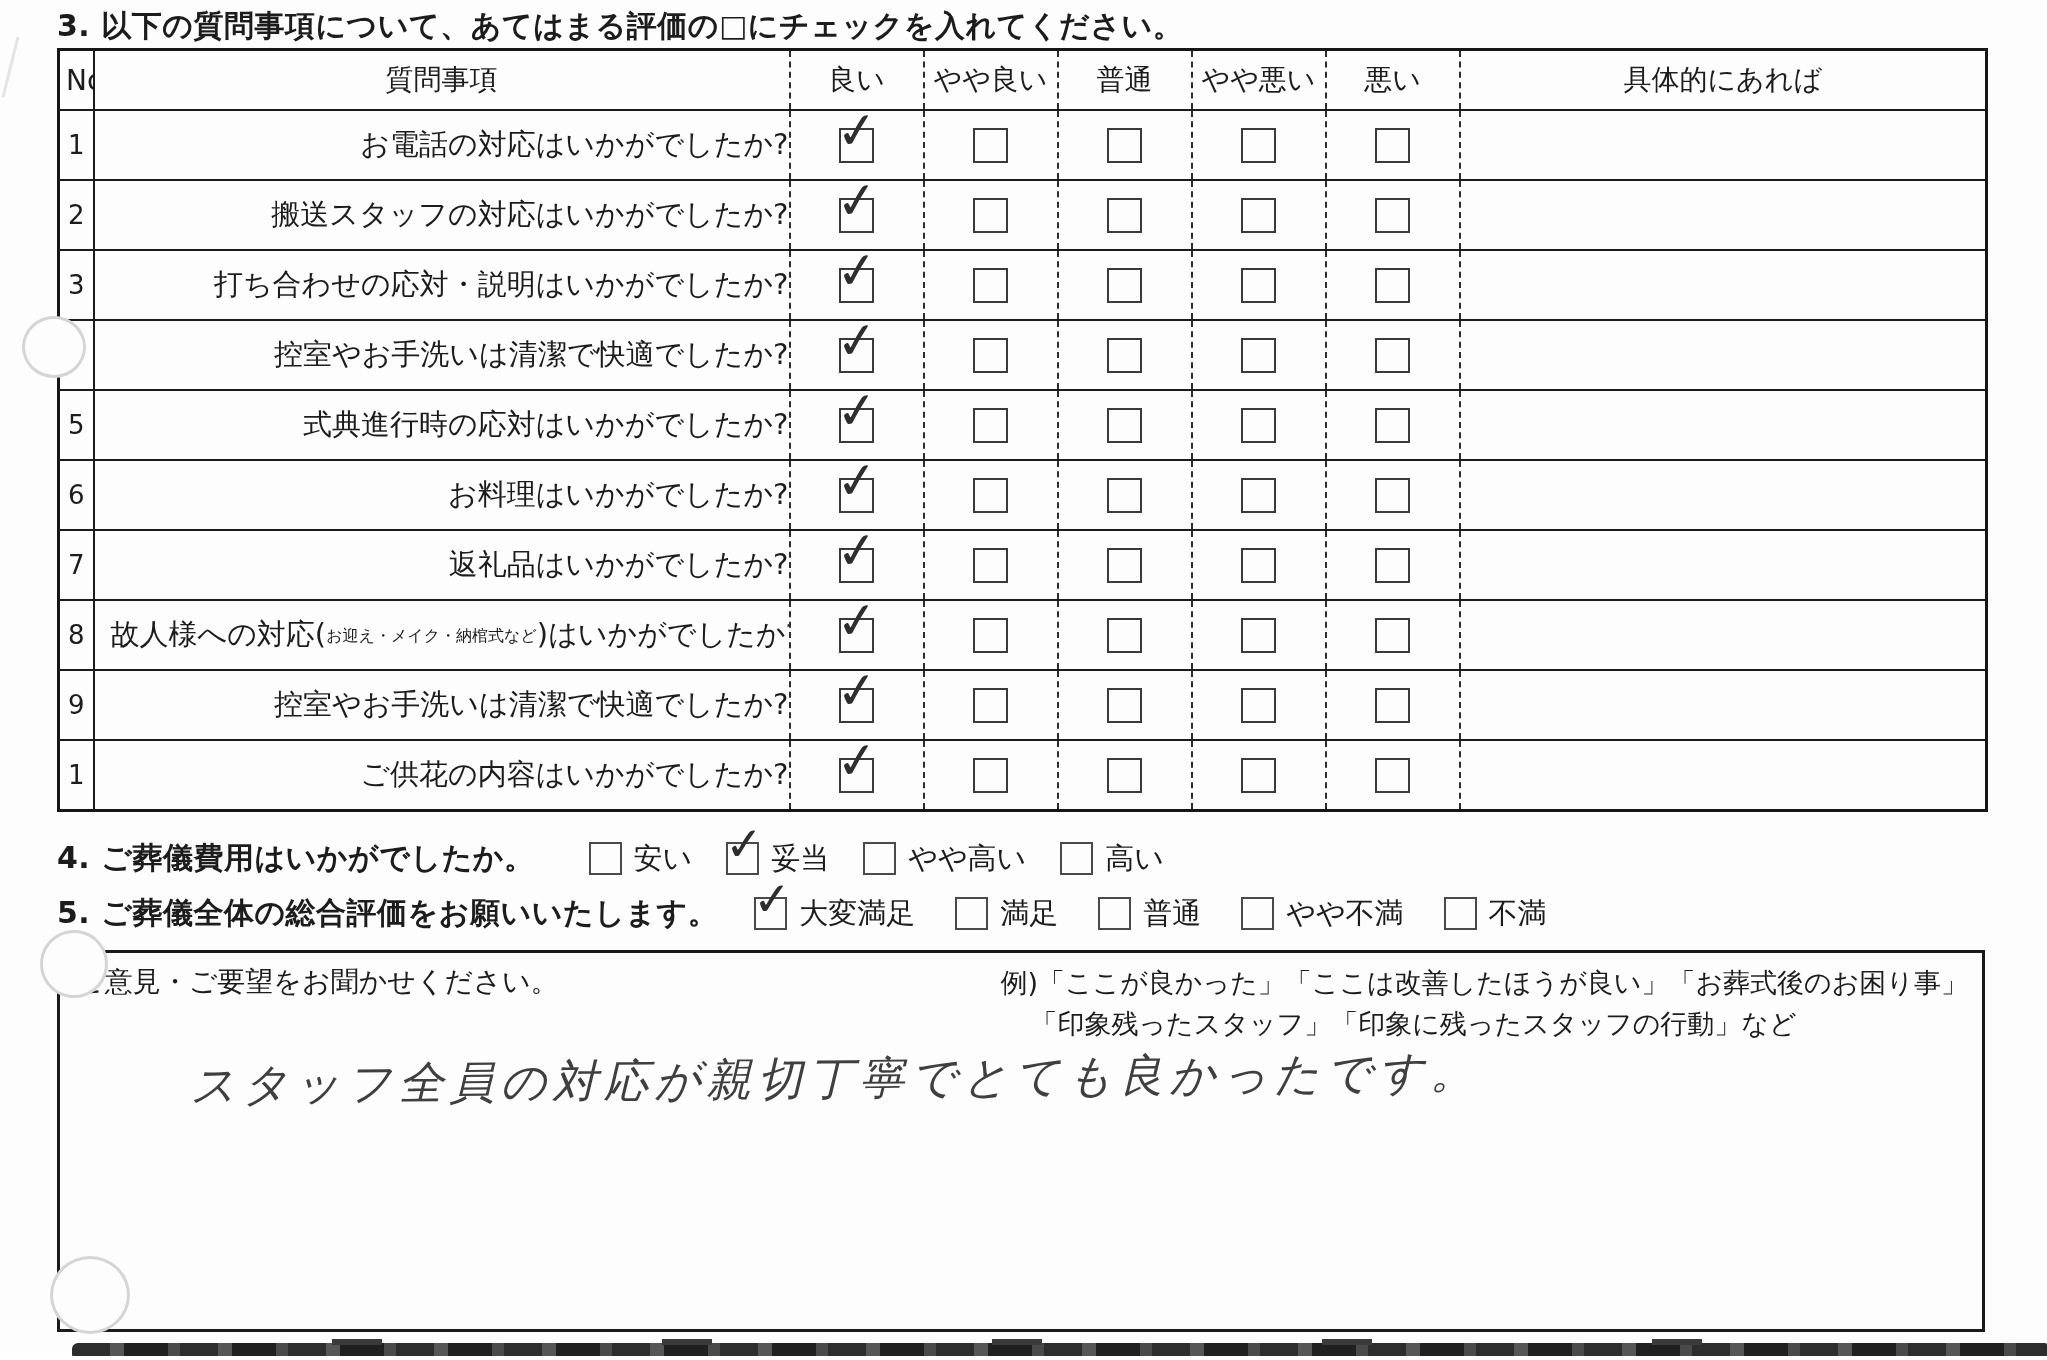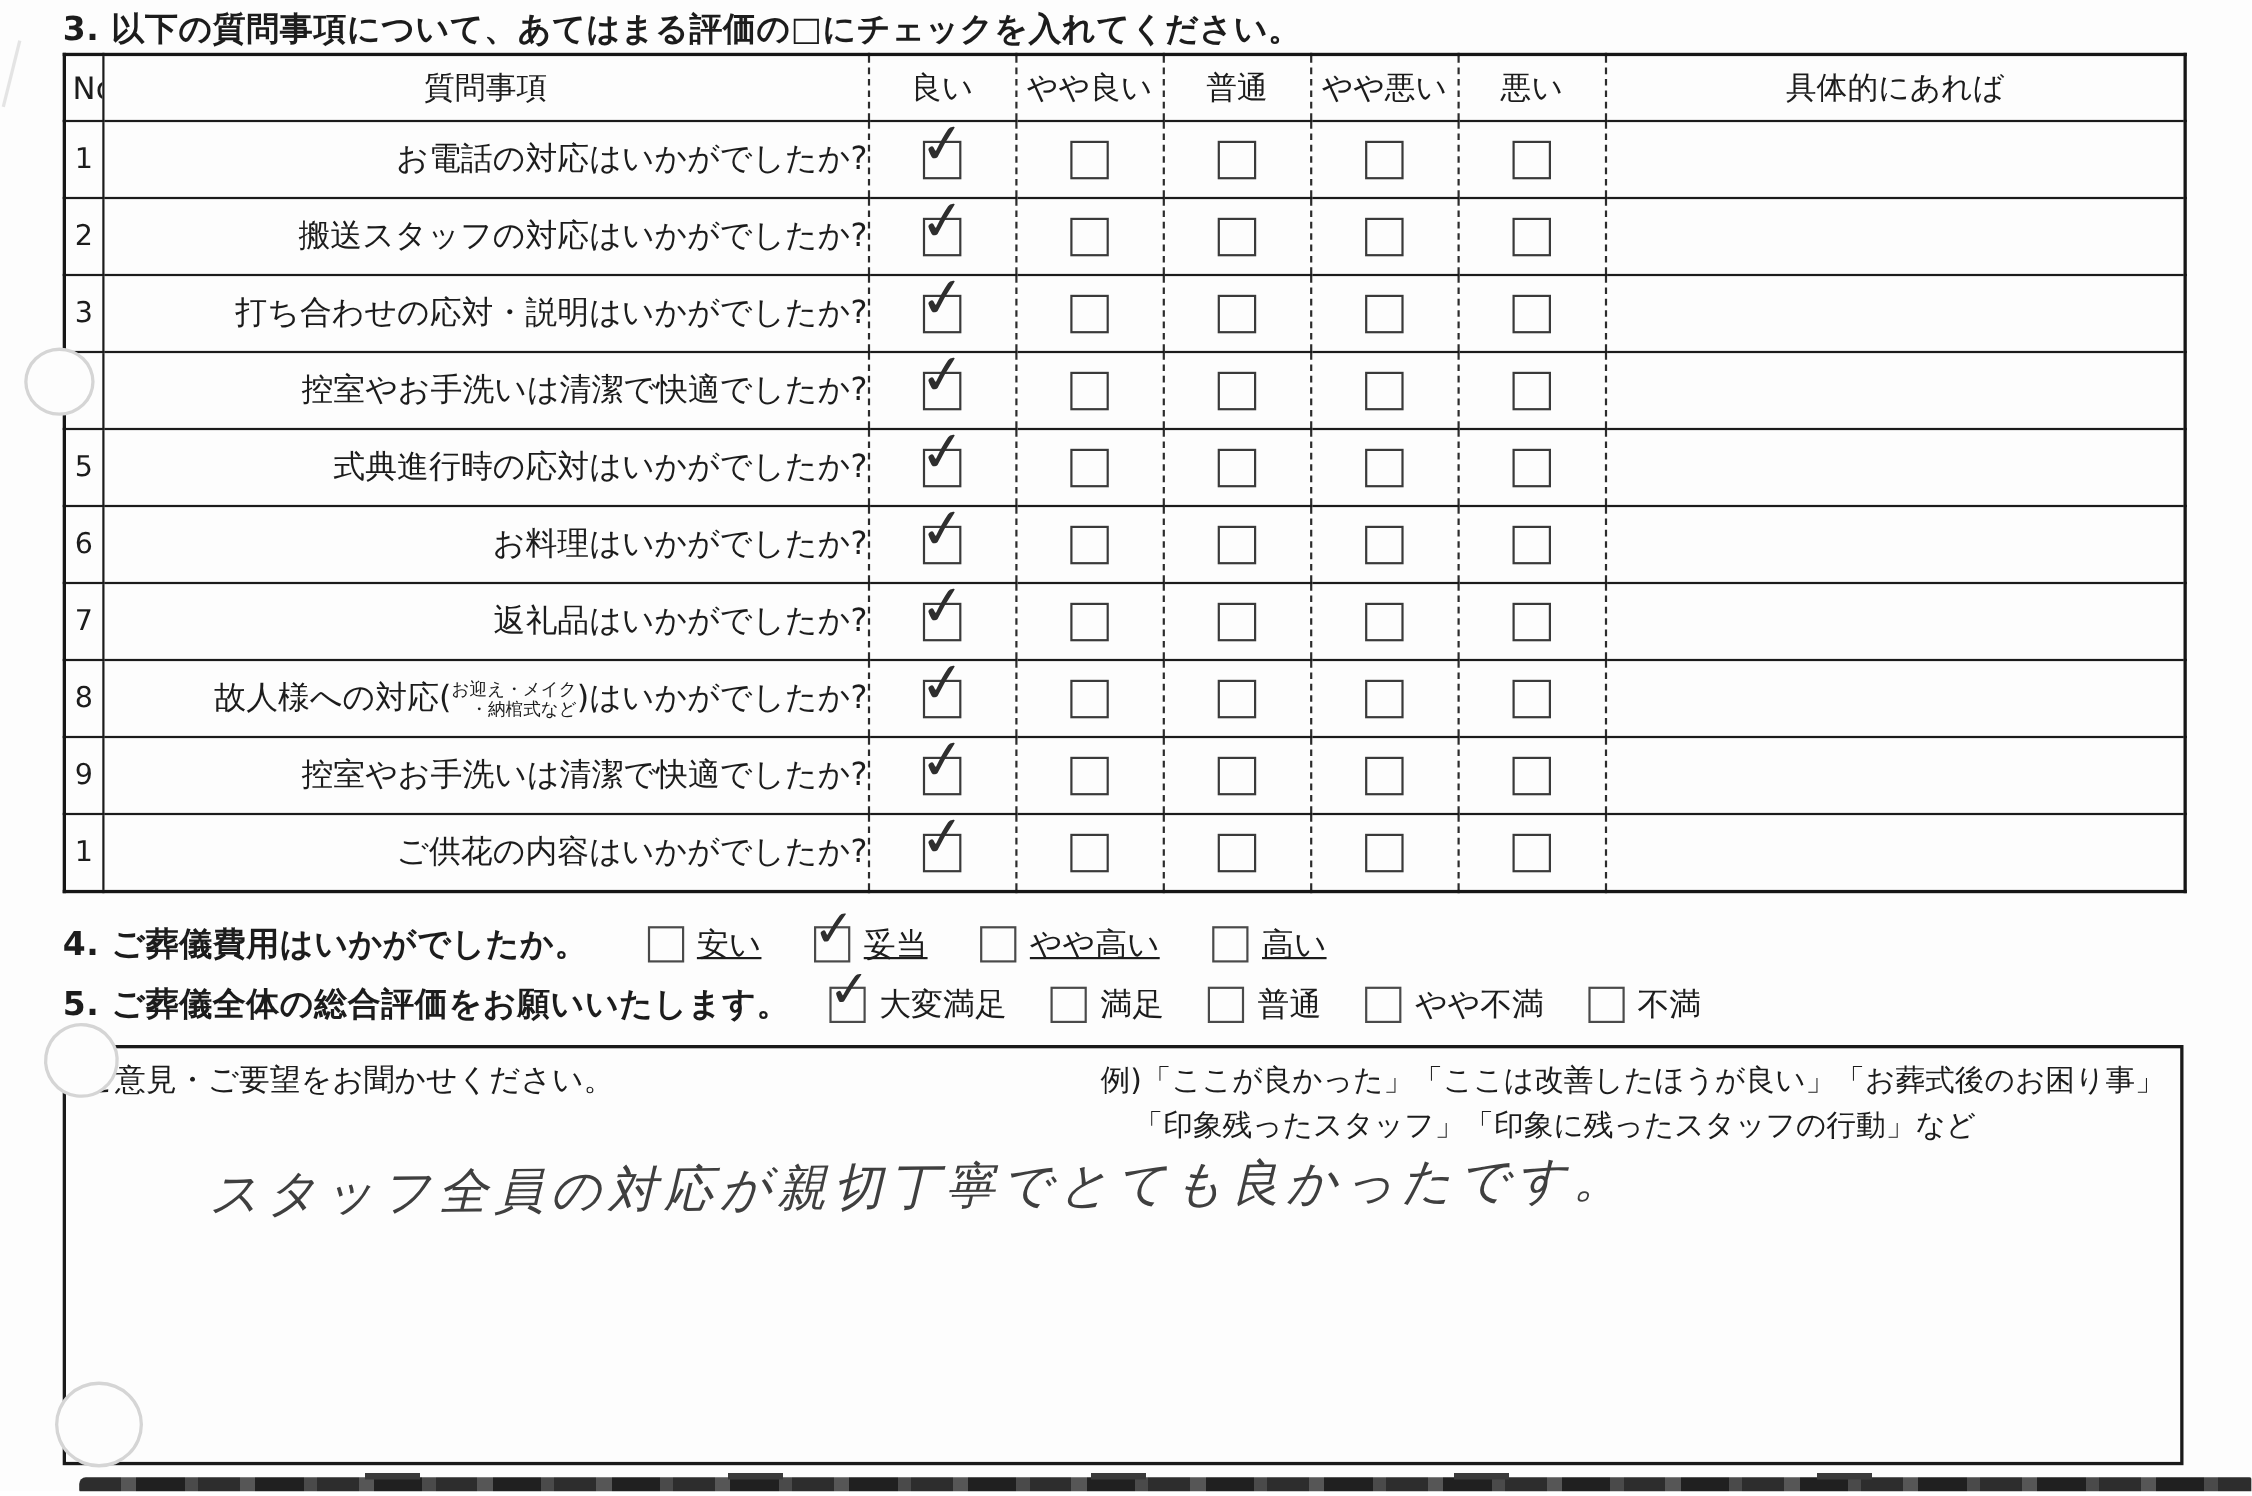--- a/index.html
+++ b/index.html
@@ -23,34 +23,34 @@
   }
   table.survey thead th{height:58px;font-size:28px;text-align:center;}
   table.survey tbody td{height:68px;}
   .col-no{border-right:2px solid #1b1b1b;text-align:center;font-size:26px;}
   .col-q{border-right:2px dashed #2c2c2c;font-size:29px;text-align:right;padding-left:16px!important;}
   .col-r{border-right:2px dashed #2c2c2c;text-align:center;font-size:27px;}
   .col-c{font-size:28px;text-align:center;}
   thead .col-no{text-align:left;padding-left:6px!important;font-size:25px;}
   thead .col-q{text-align:center;padding-left:0!important;}
   
-  .q-small{display:inline-flex;flex-direction:column;font-size:16px;line-height:1.15;vertical-align:middle;white-space:nowrap;}
+  .q-small{display:inline-flex;flex-direction:row;font-size:16px;line-height:1.15;vertical-align:middle;white-space:nowrap;}
   
   .cbox{position:relative;width:31px;height:31px;border:2px solid #3a3a3a;margin:0 auto;}
   .check{
     position:absolute;left:-5px;top:-24px;font-size:50px;line-height:1;color:#2e2e2e;
     transform:rotate(-6deg);pointer-events:none;
   }
   
   .sec-row{position:absolute;left:57px;display:flex;align-items:center;text-align:right;}
   .sec4{top:838px;}
   .sec5{top:893px;}
   .sec-heading{font-weight:bold;font-size:30px;letter-spacing:.5px;}
   .opts{display:flex;align-items:center;}
-  .sec4 .opts{margin-left:54px;gap:48px;text-decoration:underline;}
+  .sec4 .opts{margin-left:54px;gap:34px;}
   .sec5 .opts{margin-left:36px;gap:40px;}
   .opt{display:inline-flex;align-items:center;gap:12px;font-size:29px;}
   .obox{position:relative;display:inline-block;width:29px;height:29px;border:2px solid #4a4a4a;}
   .obox .check{left:-3px;top:-23px;font-size:46px;transform:rotate(-3deg);}
   
   .comment-box{
     position:absolute;left:57px;top:950px;width:1928px;height:382px;
     border:3px solid #1a1a1a;background:#fdfdfd;box-sizing:border-box;
   }
   .cb-head{display:flex;justify-content:space-between;align-items:flex-start;padding:10px 14px 0 16px;}

